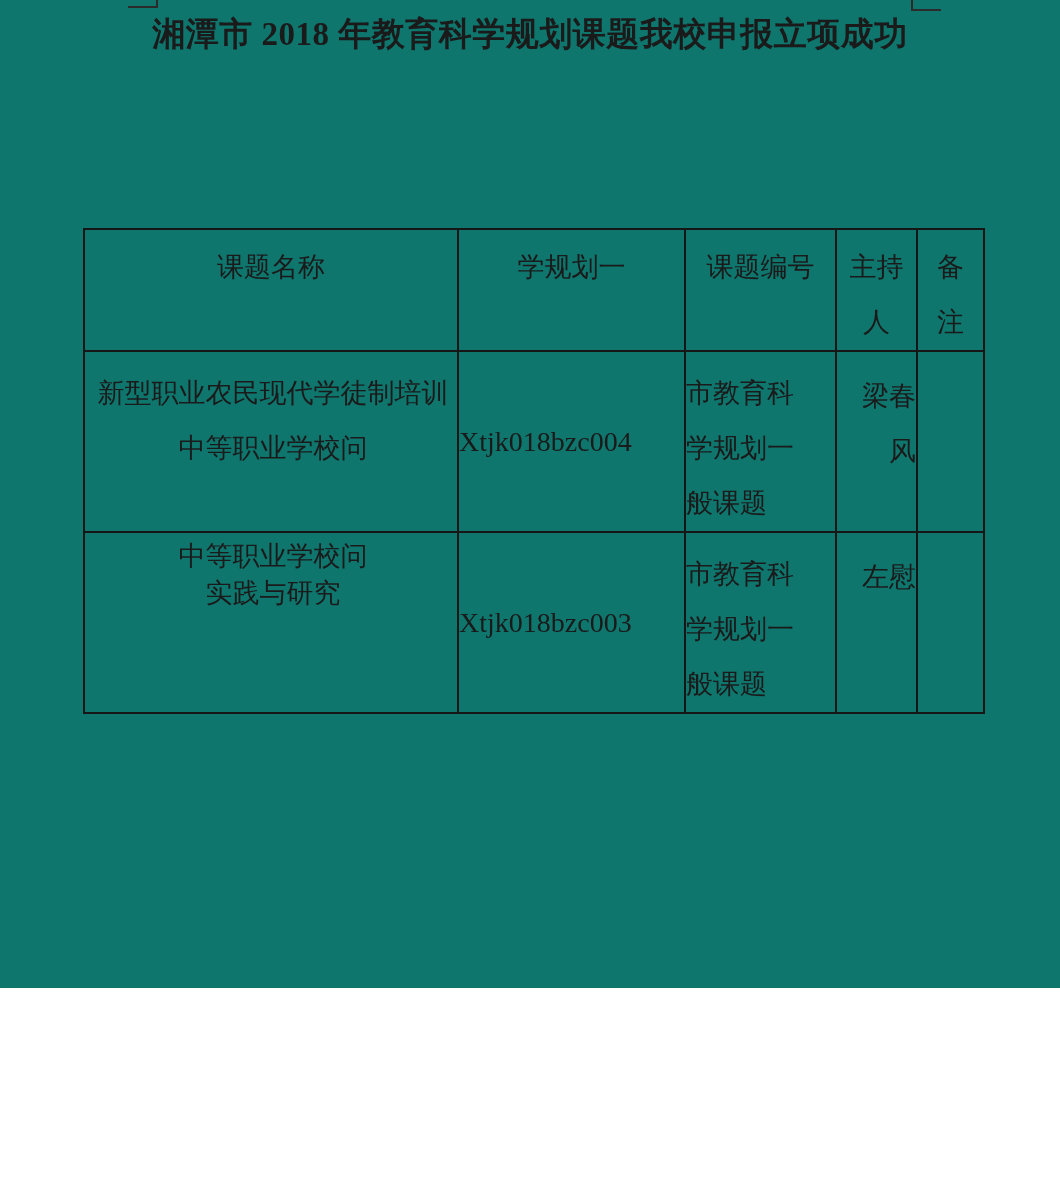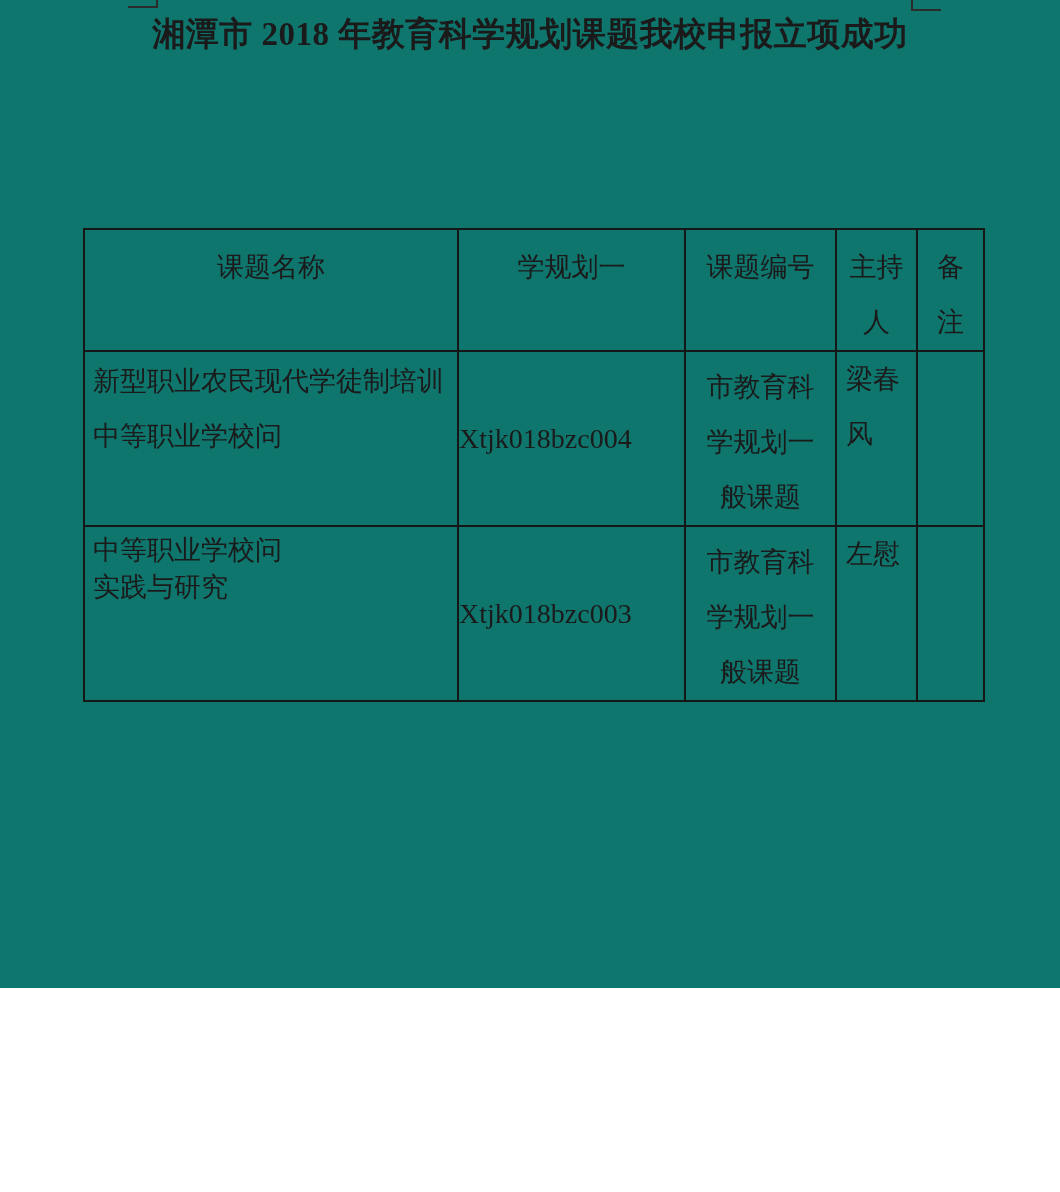--- a/index.html
+++ b/index.html
@@ -53,26 +53,26 @@
     line-height: 55px;
     vertical-align: top;
     padding: 0;
     overflow: hidden;
   }
   .topics th { text-align: center; padding-top: 10px; }
   tr.hrow { height: 107px; }
   tr.row1 { height: 159px; }
   tr.row2 { height: 172px; }
   tr.row3 { height: 166px; }
-  td.name  { text-align: left; padding: 2px 4px 0 8px; }
+  td.name  { text-align: center; padding: 14px 4px 0 8px; }
   td.tight div { line-height: 37px; }
   td.tight { padding-top: 5px; }
   td.code  { vertical-align: middle; font-size: 28px; }
-  td.cat   { text-align: center; padding-top: 8px; }
-  td.leader{ text-align: left; padding: 0 0 0 9px; }
+  td.cat   { padding-top: 14px; }
+  td.leader{ text-align: right; padding: 17px 0 0 9px; }
   td.note  { }
 </style>
 </head>
 <body>
 
 <div class="page">
 
   <div class="mark-left"></div>
   <div class="mark-right"></div>
 

